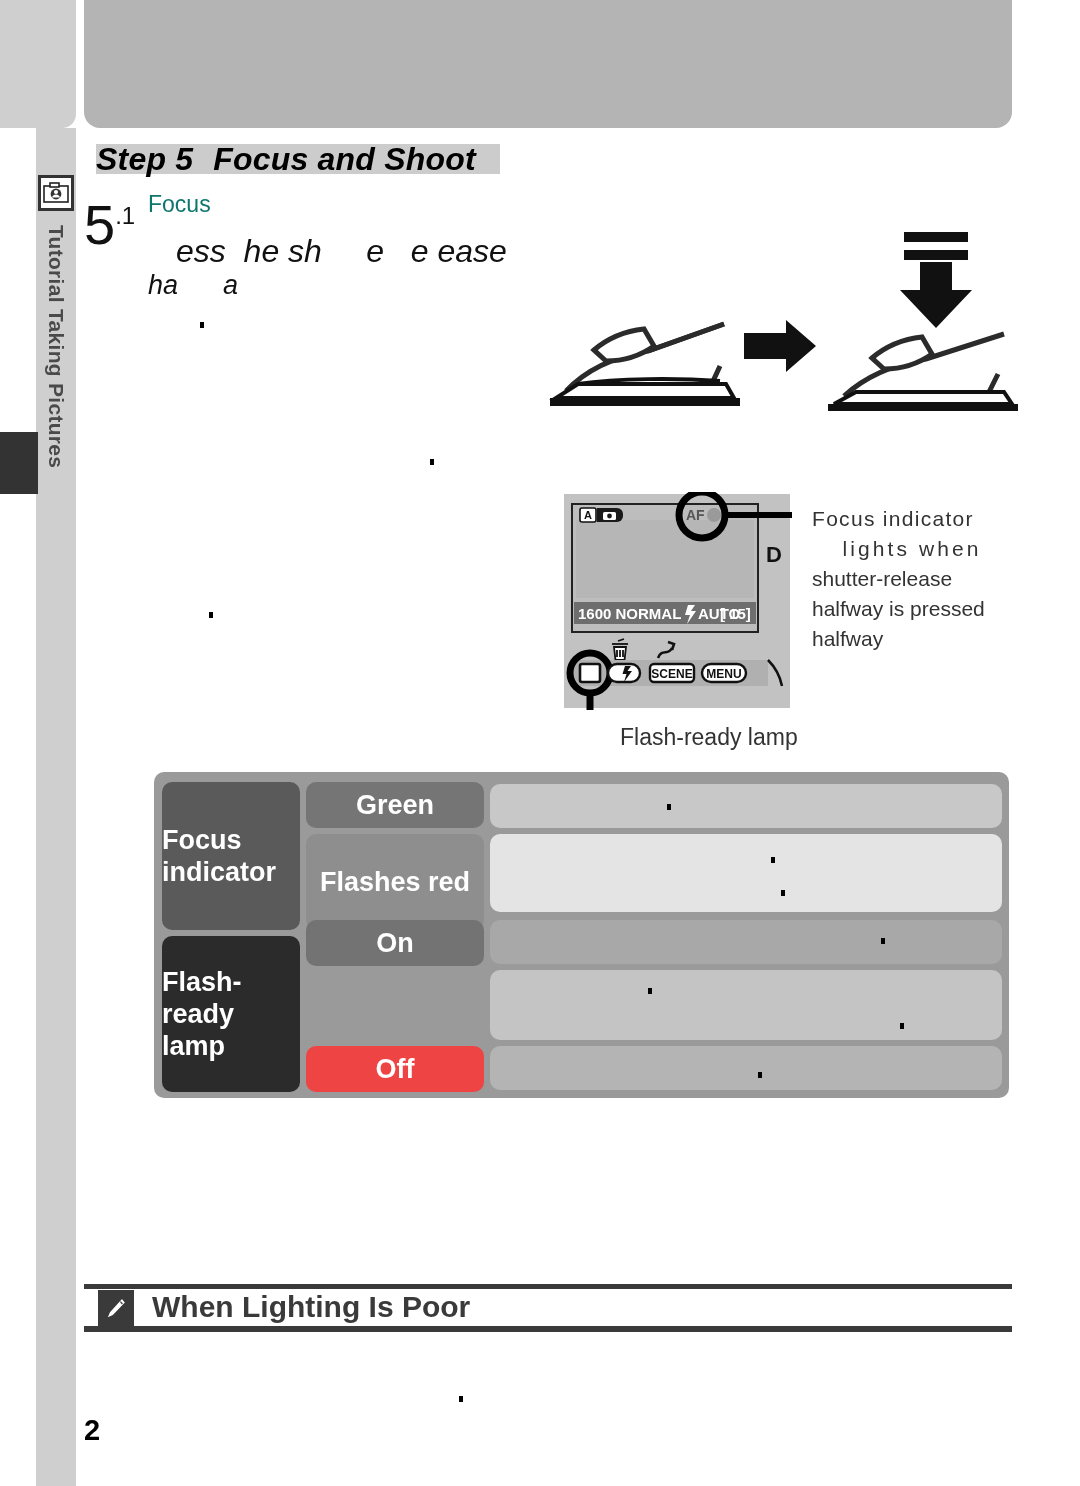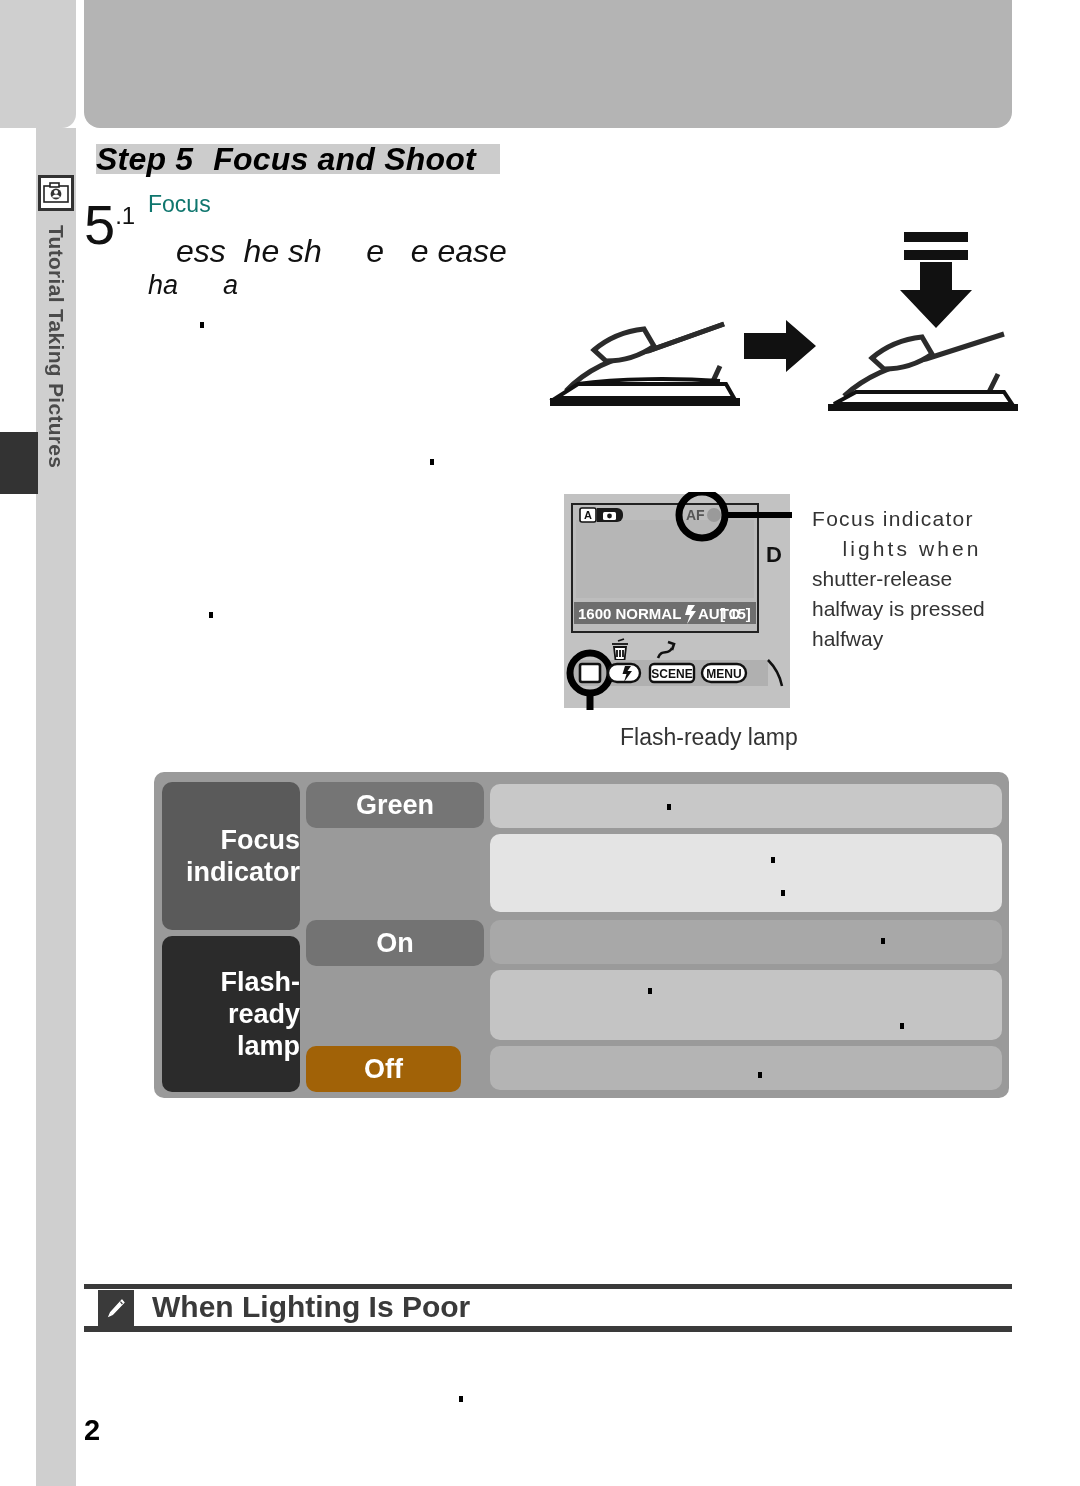--- a/index.html
+++ b/index.html
@@ -220,39 +220,39 @@
     background: #9a9a9a;
     border-radius: 10px;
   }
   .tbl-cell {
     position: absolute;
     border-radius: 10px;
     box-sizing: border-box;
     display: flex;
     align-items: center;
     justify-content: center;
-    text-align: right;
+    text-align: left;
     color: #ffffff;
     font-weight: bold;
     font-size: 27px;
     line-height: 32px;
   }
   .rowhead-focus {
     left: 162px; top: 782px; width: 138px; height: 148px;
     background: #5a5a5a;
   }
   .rowhead-flash {
     left: 162px; top: 936px; width: 138px; height: 156px;
     background: #2b2b2b;
   }
   .k-green   { left: 306px; top: 782px; width: 178px; height: 46px; background: #757575; }
   .k-red     { left: 306px; top: 834px; width: 178px; height: 96px; background: #8e8e8e; }
   .k-on      { left: 306px; top: 920px; width: 178px; height: 46px; background: #737373; }
   .k-flick   { left: 306px; top: 972px; width: 178px; height: 68px; background: #555555; }
-  .k-off     { left: 306px; top: 1046px; width: 155px; height: 46px; background: #a16207; }
+  .k-off     { left: 306px; top: 1046px; width: 178px; height: 46px; background: #ef4444; }
 
   .v-green   { left: 490px; top: 784px; width: 512px; height: 44px; background: #c8c8c8; }
   .v-red     { left: 490px; top: 834px; width: 512px; height: 78px; background: #e4e4e4; }
   .v-on      { left: 490px; top: 920px; width: 512px; height: 44px; background: #a8a8a8; }
   .v-flick   { left: 490px; top: 970px; width: 512px; height: 70px; background: #c4c4c4; }
   .v-off     { left: 490px; top: 1046px; width: 512px; height: 44px; background: #b4b4b4; }
 
   
   .note-rule-top {
     position: absolute;
@@ -456,20 +456,21 @@
   </div>
 
   <div class="callout-flash">Flash-ready lamp</div>
 
   <div class="table-outer"></div>
 
   <div class="tbl-cell rowhead-focus">Focus indicator</div>
   <div class="tbl-cell rowhead-flash">Flash-ready lamp</div>
 
   <div class="tbl-cell k-green">Green</div>
+  <div class="tbl-cell k-red">Flashes red</div>
   <div class="tbl-cell k-on">On</div>
   <div class="tbl-cell k-off">Off</div>
 
   <div class="tbl-cell v-green"></div>
   <div class="tbl-cell v-red"></div>
   <div class="tbl-cell v-on"></div>
   <div class="tbl-cell v-flick"></div>
   <div class="tbl-cell v-off"></div>
 
   <div class="dot" style="left:667px; top:804px;"></div>

